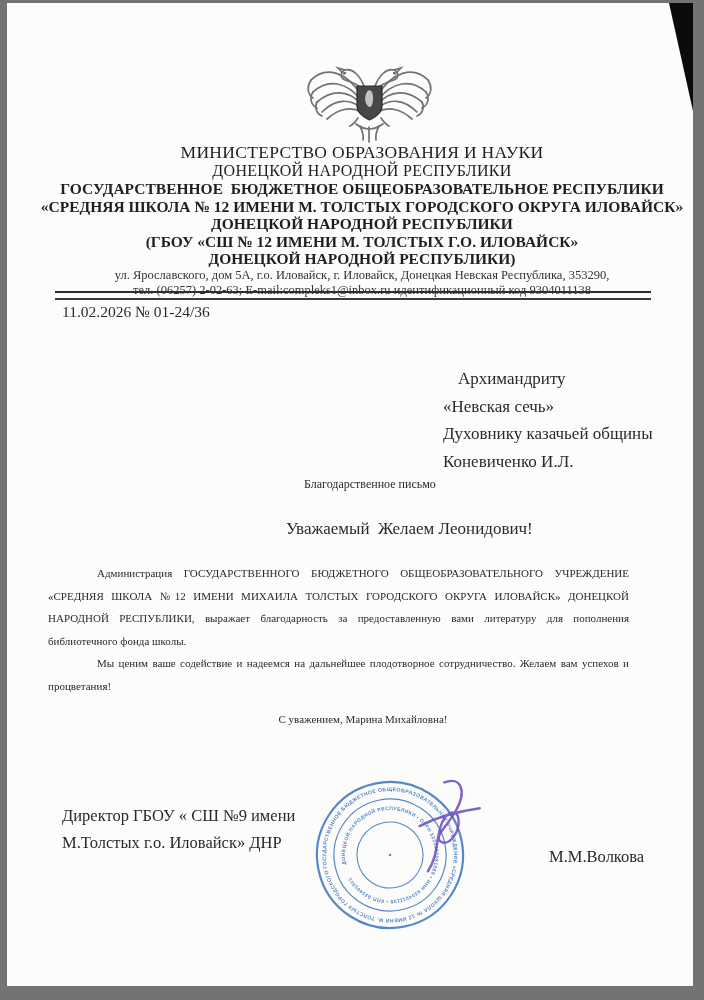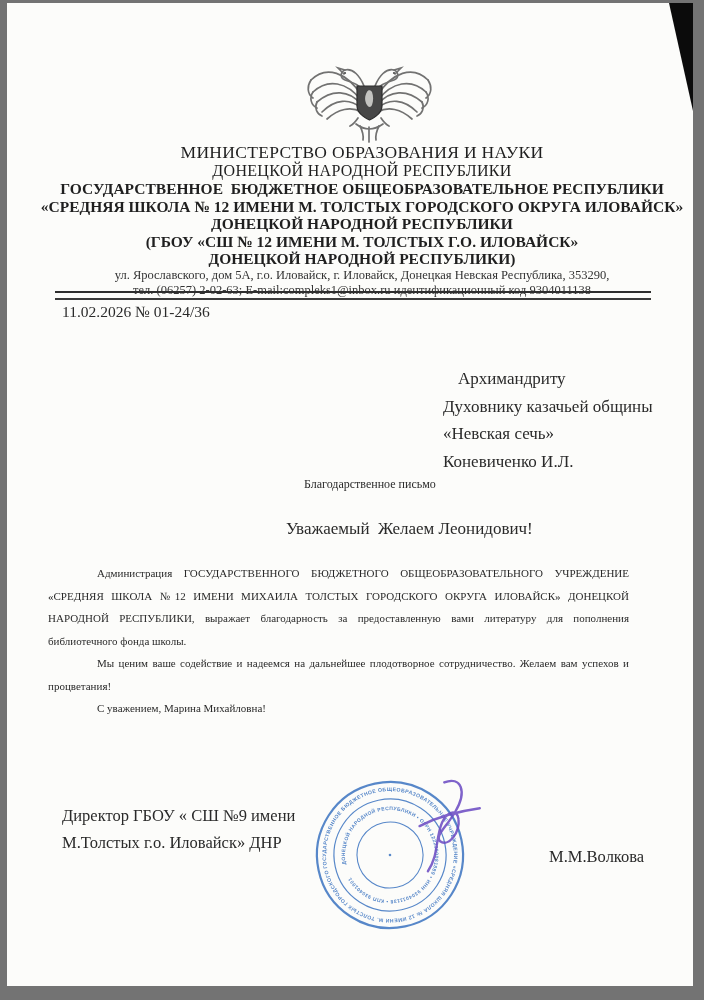--- a/index.html
+++ b/index.html
@@ -36,21 +36,21 @@
   .refline { position:absolute; left:55px; top:300px; font-size:15.5px;text-align:right; }
   .recipient { position:absolute; left:436px; top:354px; font-size:17px; line-height:27.5px;margin-top:8px; }
   .recipient .r0 { padding-left:15px; }
   .doc-title { position:absolute; left:297px; top:474px; font-size:12px; }
   .salutation { position:absolute; left:279px; top:516px; font-size:17px; white-space:pre; }
   .bodytext {
     position:absolute; left:41px; top:559px; width:581px;
     font-size:11px; line-height:22.5px; text-align:justify;
   }
   .bodytext p { margin:0; text-indent:49px; }
-  .bodytext p.closing { text-align:left; }
+  .bodytext p.closing { margin-top:11px; text-align:center; }
   .sigblock { position:absolute; left:55px; top:799px; font-size:16.5px; line-height:27px; }
   .signame  { position:absolute; left:542px; top:816px; font-size:16.5px;margin-top:28px; }
   .stamp { position:absolute; left:303px; top:772px; width:160px; height:160px; opacity:.92; }
   .ink-signature { position:absolute; left:398px; top:770px; width:85px; height:122px; opacity:.88; }
 </style>
 </head>
 <body>
 
 <div class="scan">
   <div class="page">
@@ -104,22 +104,22 @@
       <div class="lh-addr">ул. Ярославского, дом 5А, г.о. Иловайск, г. Иловайск, Донецкая Невская Республика, 353290,</div>
       <div class="lh-addr">тел. (06257) 2-02-63; E-mail:compleks1@inbox.ru идентификационный код 9304011138</div>
     </div>
 
     <div class="rule"></div>
 
     <div class="refline">11.02.2026 № 01-24/36</div>
 
     <div class="recipient">
       <div class="r0">Архимандриту</div>
+      <div>«Невская сечь»</div>
       <div>Духовнику казачьей общины</div>
-      <div>«Невская сечь»</div>
       <div>Коневиченко И.Л.</div>
     </div>
 
     <div class="doc-title">Благодарственное письмо</div>
     <div class="salutation">Уважаемый  Желаем Леонидович!</div>
 
     <div class="bodytext">
       <p>Администрация ГОСУДАРСТВЕННОГО БЮДЖЕТНОГО ОБЩЕОБРАЗОВАТЕЛЬНОГО УЧРЕЖДЕНИЕ «СРЕДНЯЯ ШКОЛА №12 ИМЕНИ МИХАИЛА ТОЛСТЫХ ГОРОДСКОГО ОКРУГА ИЛОВАЙСК» ДОНЕЦКОЙ НАРОДНОЙ РЕСПУБЛИКИ, выражает благодарность за предоставленную вами литературу для пополнения библиотечного фонда школы.</p>
       <p>Мы ценим ваше содействие и надеемся на дальнейшее плодотворное сотрудничество. Желаем вам успехов и процветания!</p>
       <p class="closing">С уважением, Марина Михайловна!</p>

